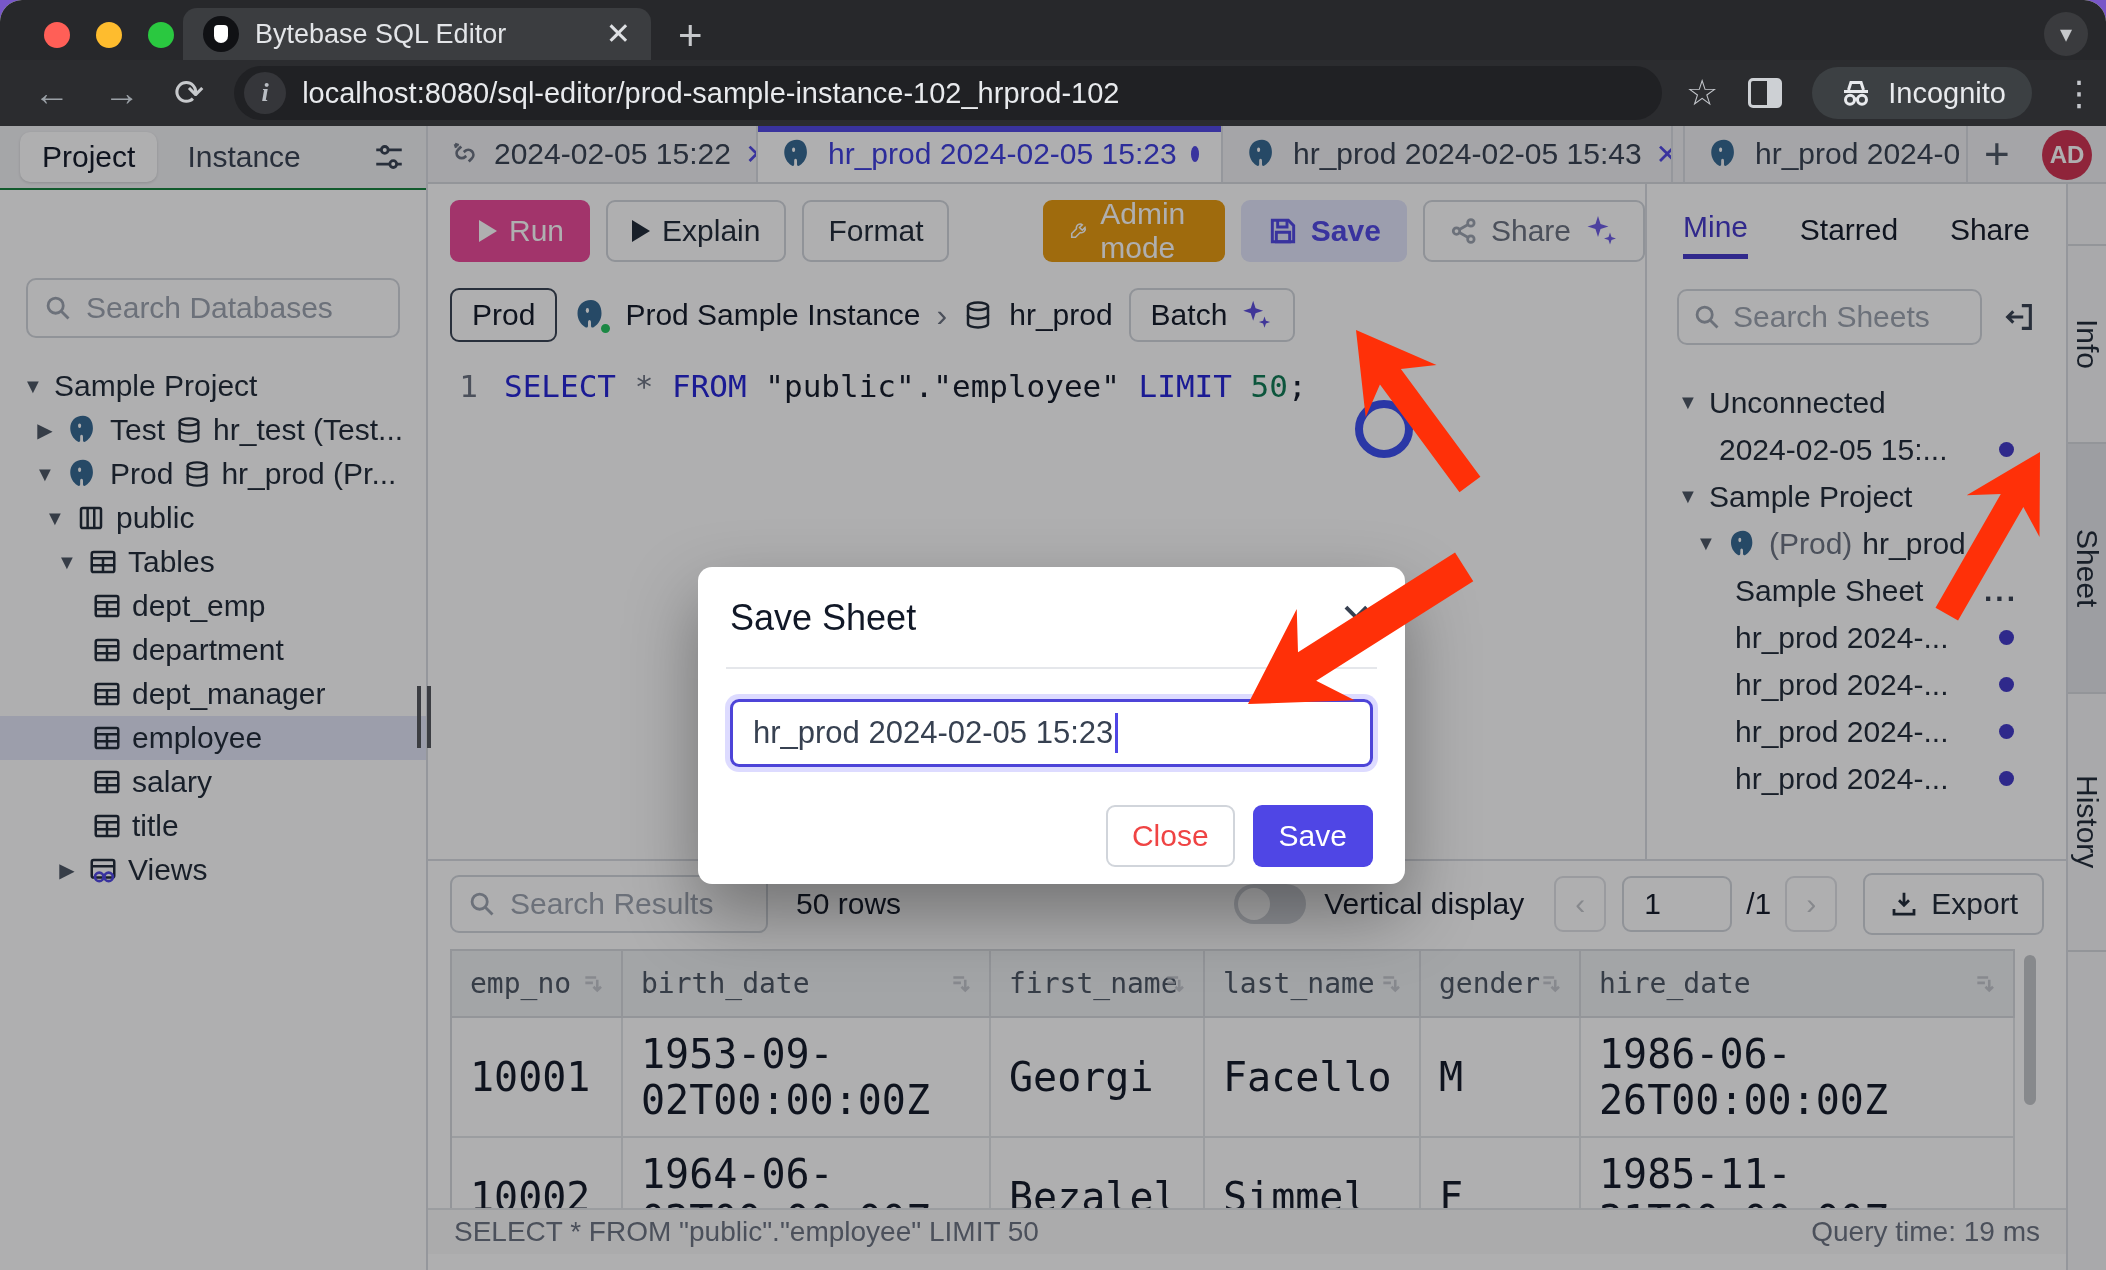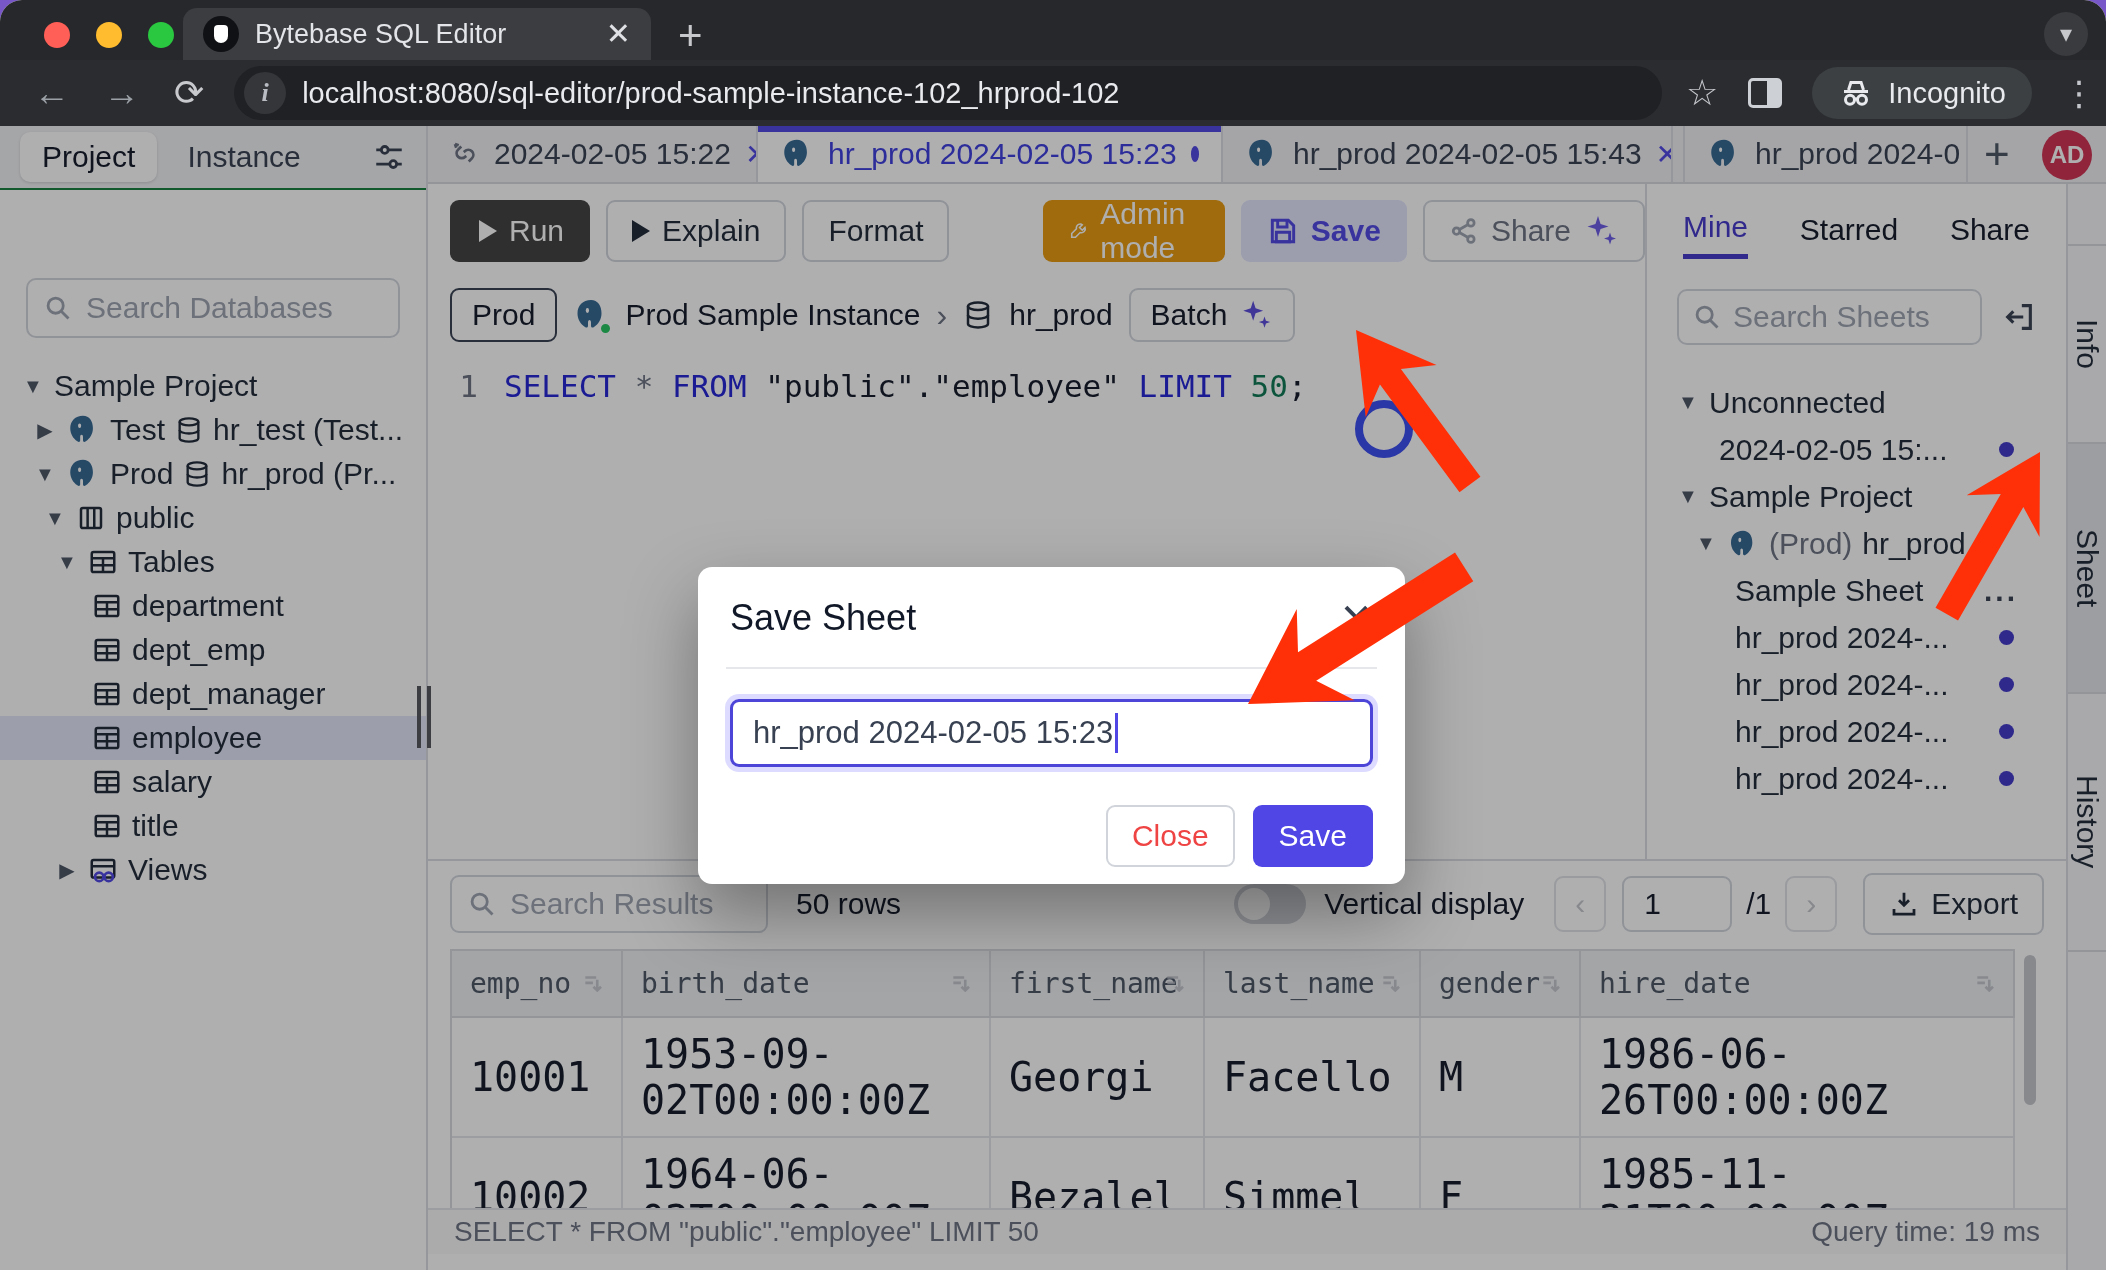--- a/index.html
+++ b/index.html
@@ -58,21 +58,21 @@
   .etab .x { color:#4f46e5; font-size:28px; }
   .etab .dotu { width:16px; height:16px; border-radius:50%; background:#4f46e5; }
   .plus { align-self:center; color:#4b5563; font-size:44px; font-weight:300; padding:0 16px; }
   .avatar { position:absolute; right:14px; top:4px; width:50px; height:50px; border-radius:50%; background:#cf3150; color:#fff; font-size:24px; font-weight:bold; display:flex; align-items:center; justify-content:center; }
 
   
   .editor-col { position:absolute; left:428px; top:58px; width:1217px; height:691px; background:#fff; }
   .toolbar { display:flex; align-items:center; margin:14px 0 0 22px; height:66px; gap:16px; }
   .btn { height:62px; border-radius:9px; display:flex; align-items:center; gap:12px; padding:0 24px; font-size:30px; border:2px solid transparent; }
   .btn.light { background:#fff; border-color:#d1d5db; color:#1f2937; }
-  .btn.run { background:#404040; color:#fff;padding-left:27px; }
+  .btn.run { background:#ec4899; color:#fff;padding-left:27px; }
   .btn.admin { background:#e89a0c; color:#fff; margin-left:78px; }
   .btn.save { background:#e3e6fd; color:#4f46e5; font-weight:bold; }
   .btn.share { background:#fff; border-color:#d1d5db; color:#6b7280; }
   .tri { width:0; height:0; border-top:11px solid transparent; border-bottom:11px solid transparent; border-left:18px solid currentColor; }
   .breadcrumb { display:flex; align-items:center; margin:20px 0 0 22px; height:62px; gap:16px; font-size:30px; color:#111827; }
   .chip { border:2.5px solid #374151; border-radius:9px; padding:8px 20px; }
   .chip.soft { border-color:#d1d5db; display:flex; align-items:center; gap:12px; }
   .crumb-sep { color:#6b7280; font-size:32px; }
   .pgwrap { position:relative; display:inline-flex; }
   .statusdot { position:absolute; right:-3px; bottom:-2px; width:13px; height:13px; border-radius:50%; background:#23c55e; border:2px solid #fff; }
@@ -265,30 +265,30 @@
             </span>
           <span>Tables</span>
         </div>
         <div class="trow" style="padding-left:92px">
           <span class="ico">
               <svg width="30" height="30" viewBox="0 0 24 24" fill="none" stroke="#1f2937" stroke-width="2">
                 <rect x="3" y="4" width="18" height="16" rx="1.5"></rect>
                 <path d="M3 9h18M3 14.5h18M12 9v11"></path>
               </svg>
             </span>
-          <span>department</span>
+          <span>dept_emp</span>
         </div>
         <div class="trow" style="padding-left:92px">
           <span class="ico">
               <svg width="30" height="30" viewBox="0 0 24 24" fill="none" stroke="#1f2937" stroke-width="2">
                 <rect x="3" y="4" width="18" height="16" rx="1.5"></rect>
                 <path d="M3 9h18M3 14.5h18M12 9v11"></path>
               </svg>
             </span>
-          <span>dept_emp</span>
+          <span>department</span>
         </div>
         <div class="trow" style="padding-left:92px">
           <span class="ico">
               <svg width="30" height="30" viewBox="0 0 24 24" fill="none" stroke="#1f2937" stroke-width="2">
                 <rect x="3" y="4" width="18" height="16" rx="1.5"></rect>
                 <path d="M3 9h18M3 14.5h18M12 9v11"></path>
               </svg>
             </span>
           <span>dept_manager</span>
         </div>

